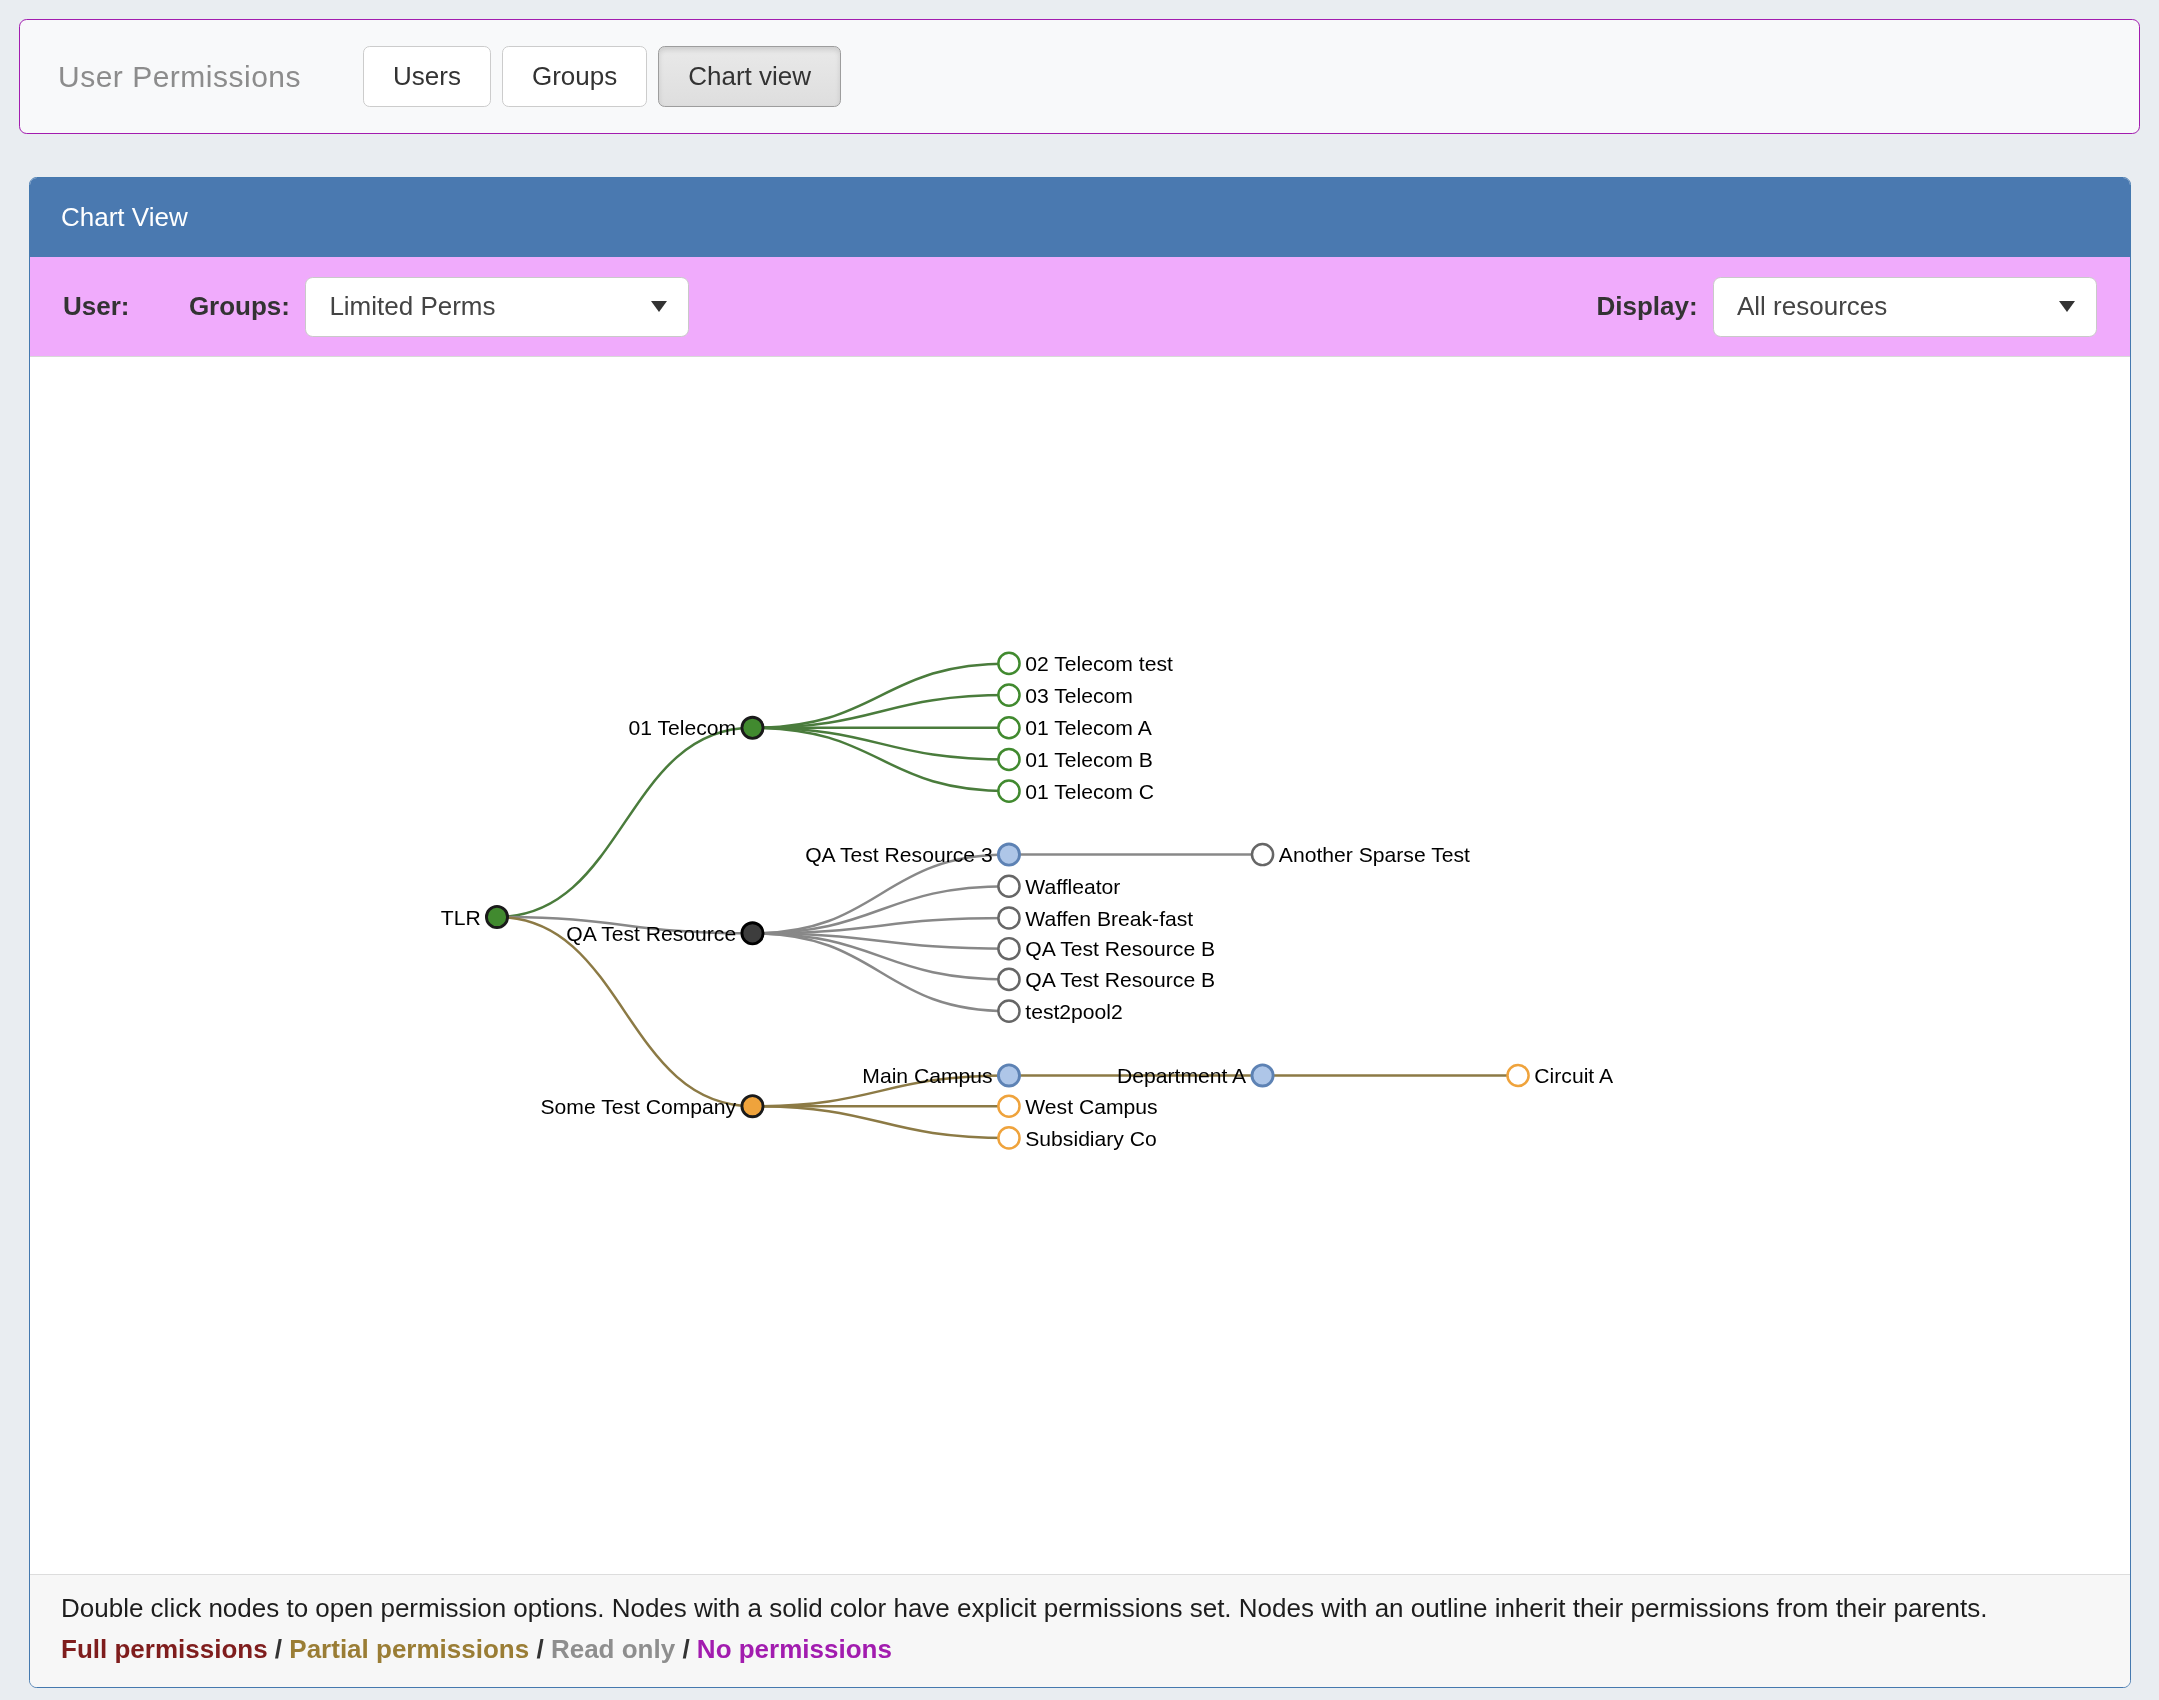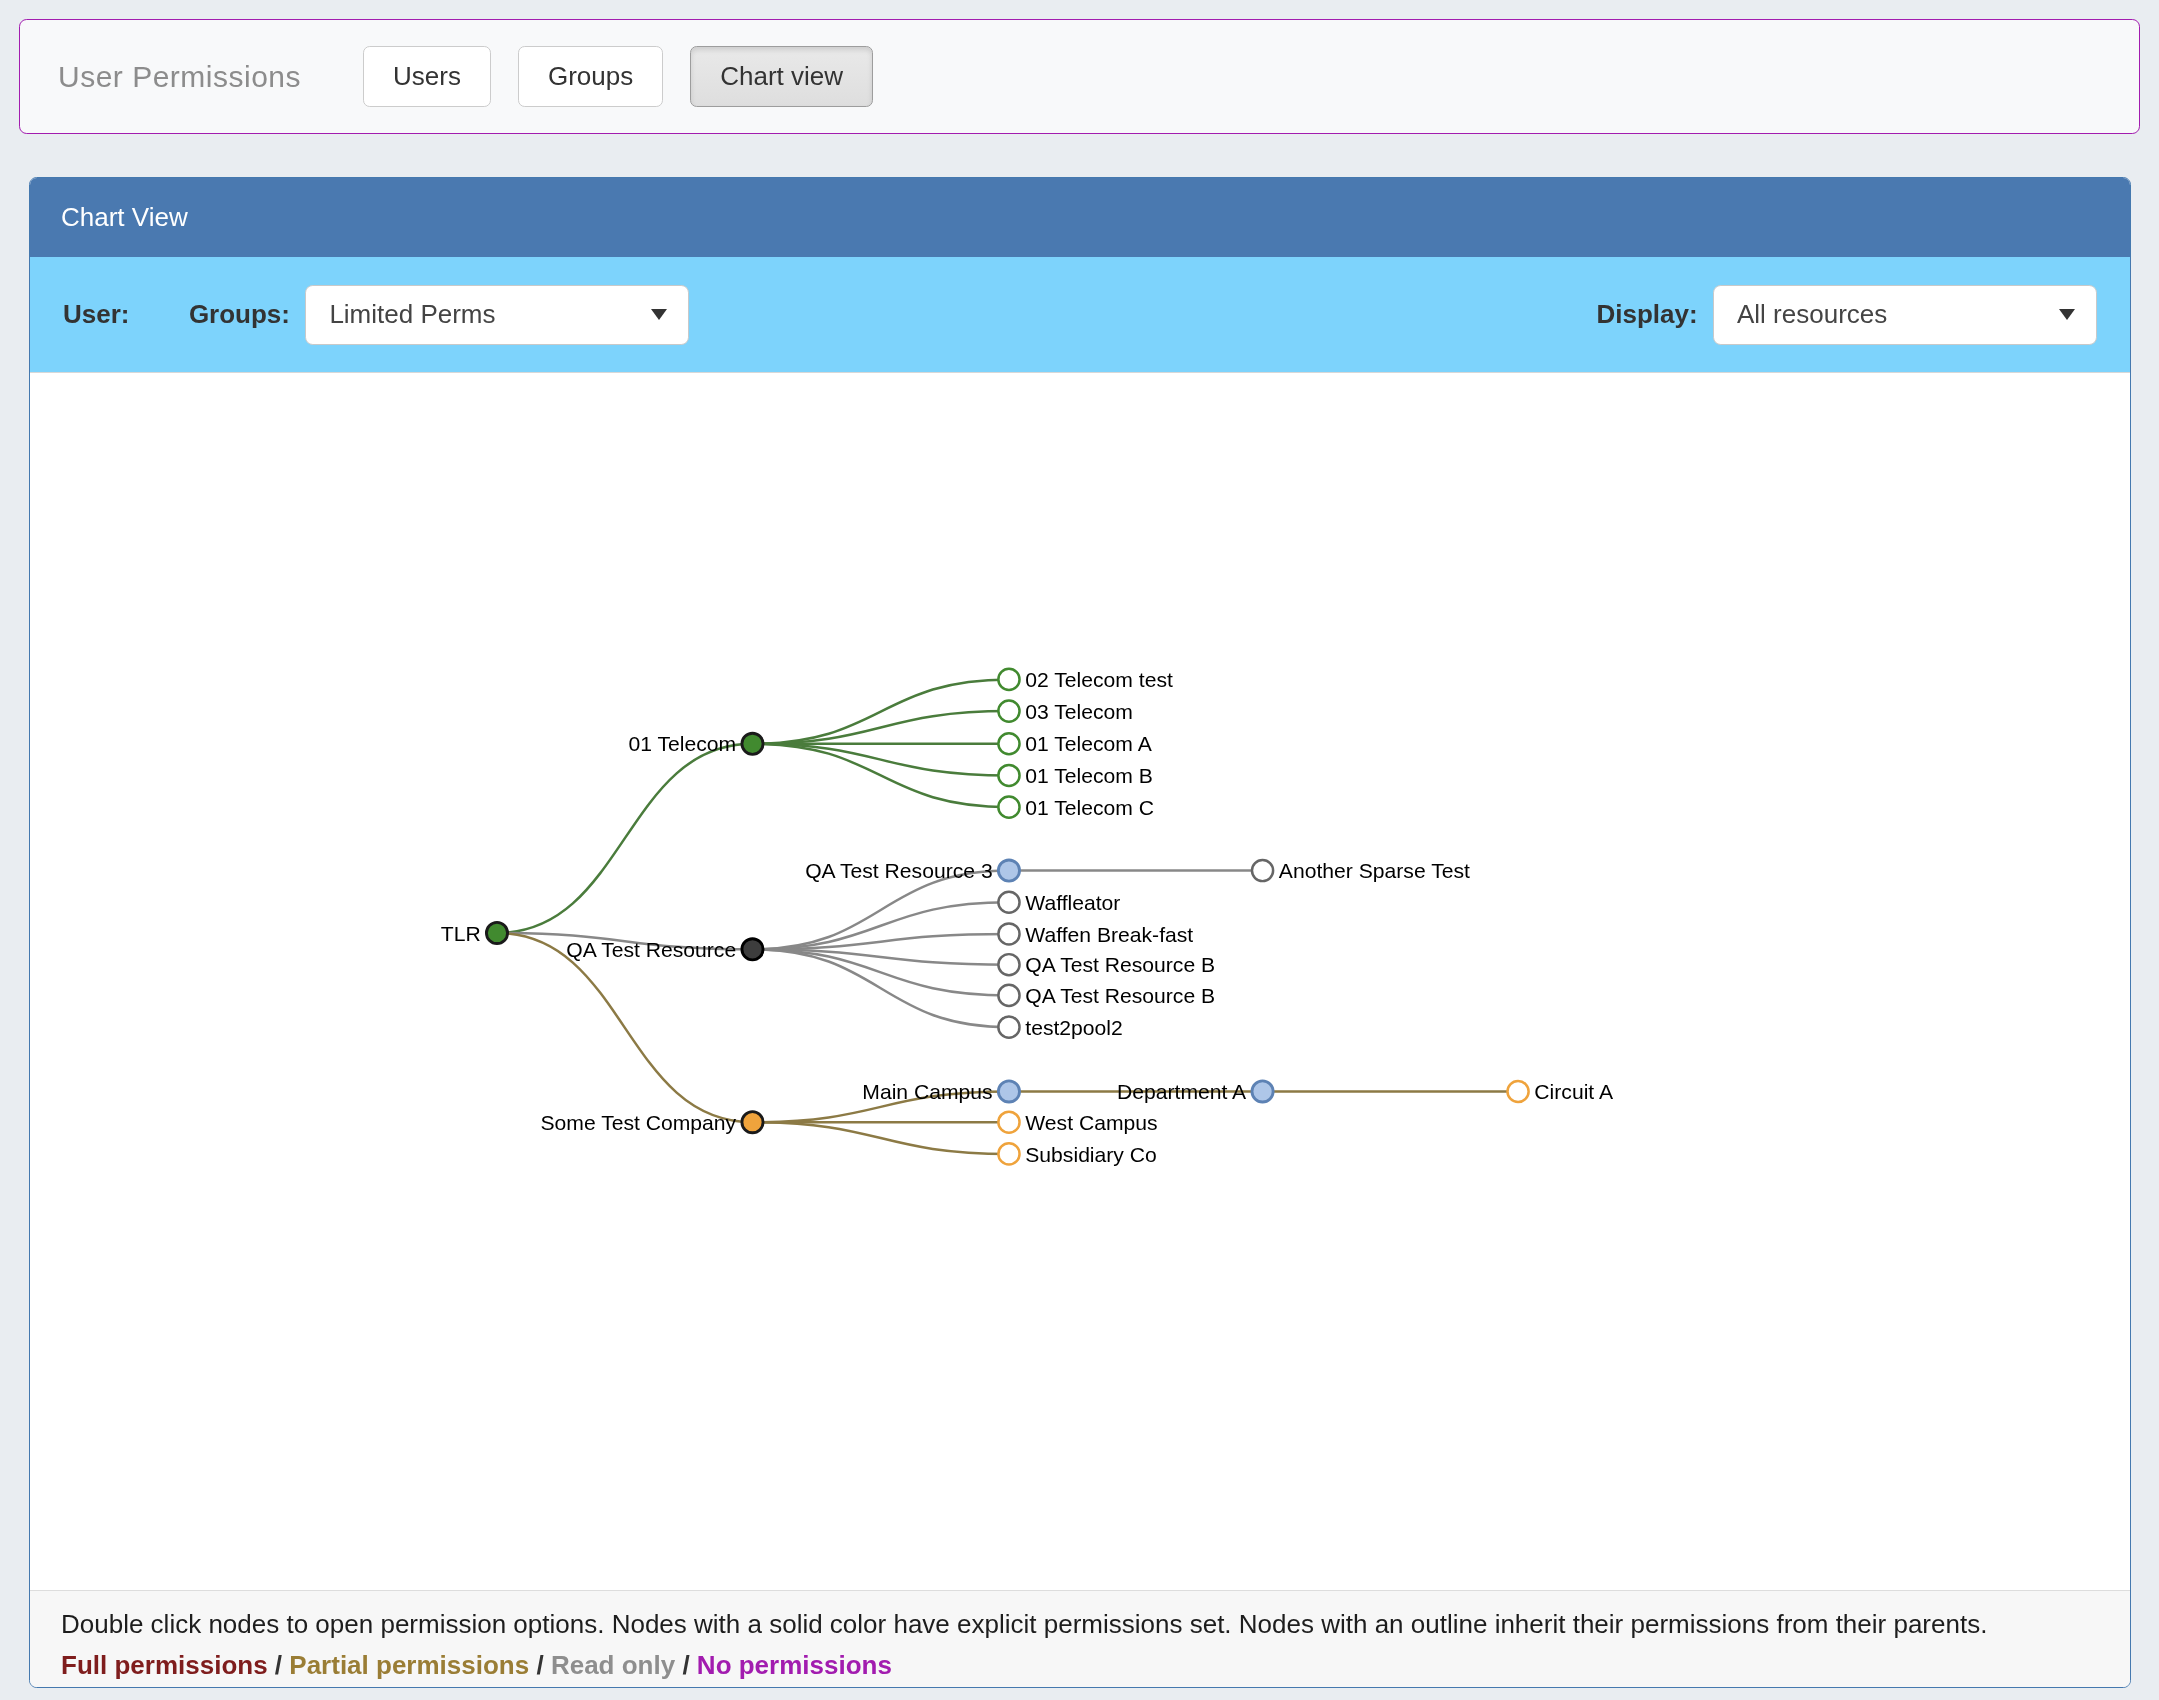--- a/index.html
+++ b/index.html
@@ -8,39 +8,39 @@
   
   .top-strip {
     margin:19px 19px 0 19px; width:2121px; height:115px;
     background:#f8f9fa; border:1px solid #a21caf; border-radius:7.7px;
     display:flex; align-items:center; padding-left:38px;
   }
   .page-title { font-size:30px; color:#8c8c8c; letter-spacing:0.5px; margin-right:62px; }
   .tab-btn {
     font-family:"Liberation Sans", sans-serif;
     font-size:26px; color:#333; background:#fff; border:1px solid #ccc;
-    border-radius:6.7px; height:61px; padding:0 29px; margin-right:27px; cursor:pointer;
+    border-radius:6.7px; height:61px; padding:0 29px; margin-right:11px; cursor:pointer;
   }
   .tab-btn.active {
     background:linear-gradient(#e9e9e9,#dedede); border-color:#9d9d9d;
     box-shadow:inset 0 2.9px 4.8px rgba(0,0,0,.12);
   }
 
   
   .panel {
     margin:43px 29px 0 29px; width:2102px; height:1511px;
     background:#fff; border:1.9px solid #4579af; border-radius:7.7px; overflow:hidden;
     display:flex; flex-direction:column;
   }
   .panel-header {
     height:79px; background:#4a79b0; color:#fff; font-size:26px; font-weight:500;
     display:flex; align-items:center; padding-left:31px; flex:0 0 auto;
   }
   .controls {
-    height:116px; background:#7dd3fc; border-bottom:1px solid #d8d8d8;
+    height:100px; background:#f0abfc; border-bottom:1px solid #d8d8d8;
     display:flex; align-items:center; padding:0 33px; flex:0 0 auto;
   }
   .ctl-label { font-size:26px; font-weight:bold; color:#333; margin-right:15.4px; }
   .select {
     width:384px; height:60px; background:#fff; border:1px solid #c9c9c9; border-radius:7.7px;
     display:flex; align-items:center; justify-content:space-between;
     padding:0 21px 0 23px; cursor:pointer;
   }
   .select-value { font-size:26px; color:#444; }
   .caret {

